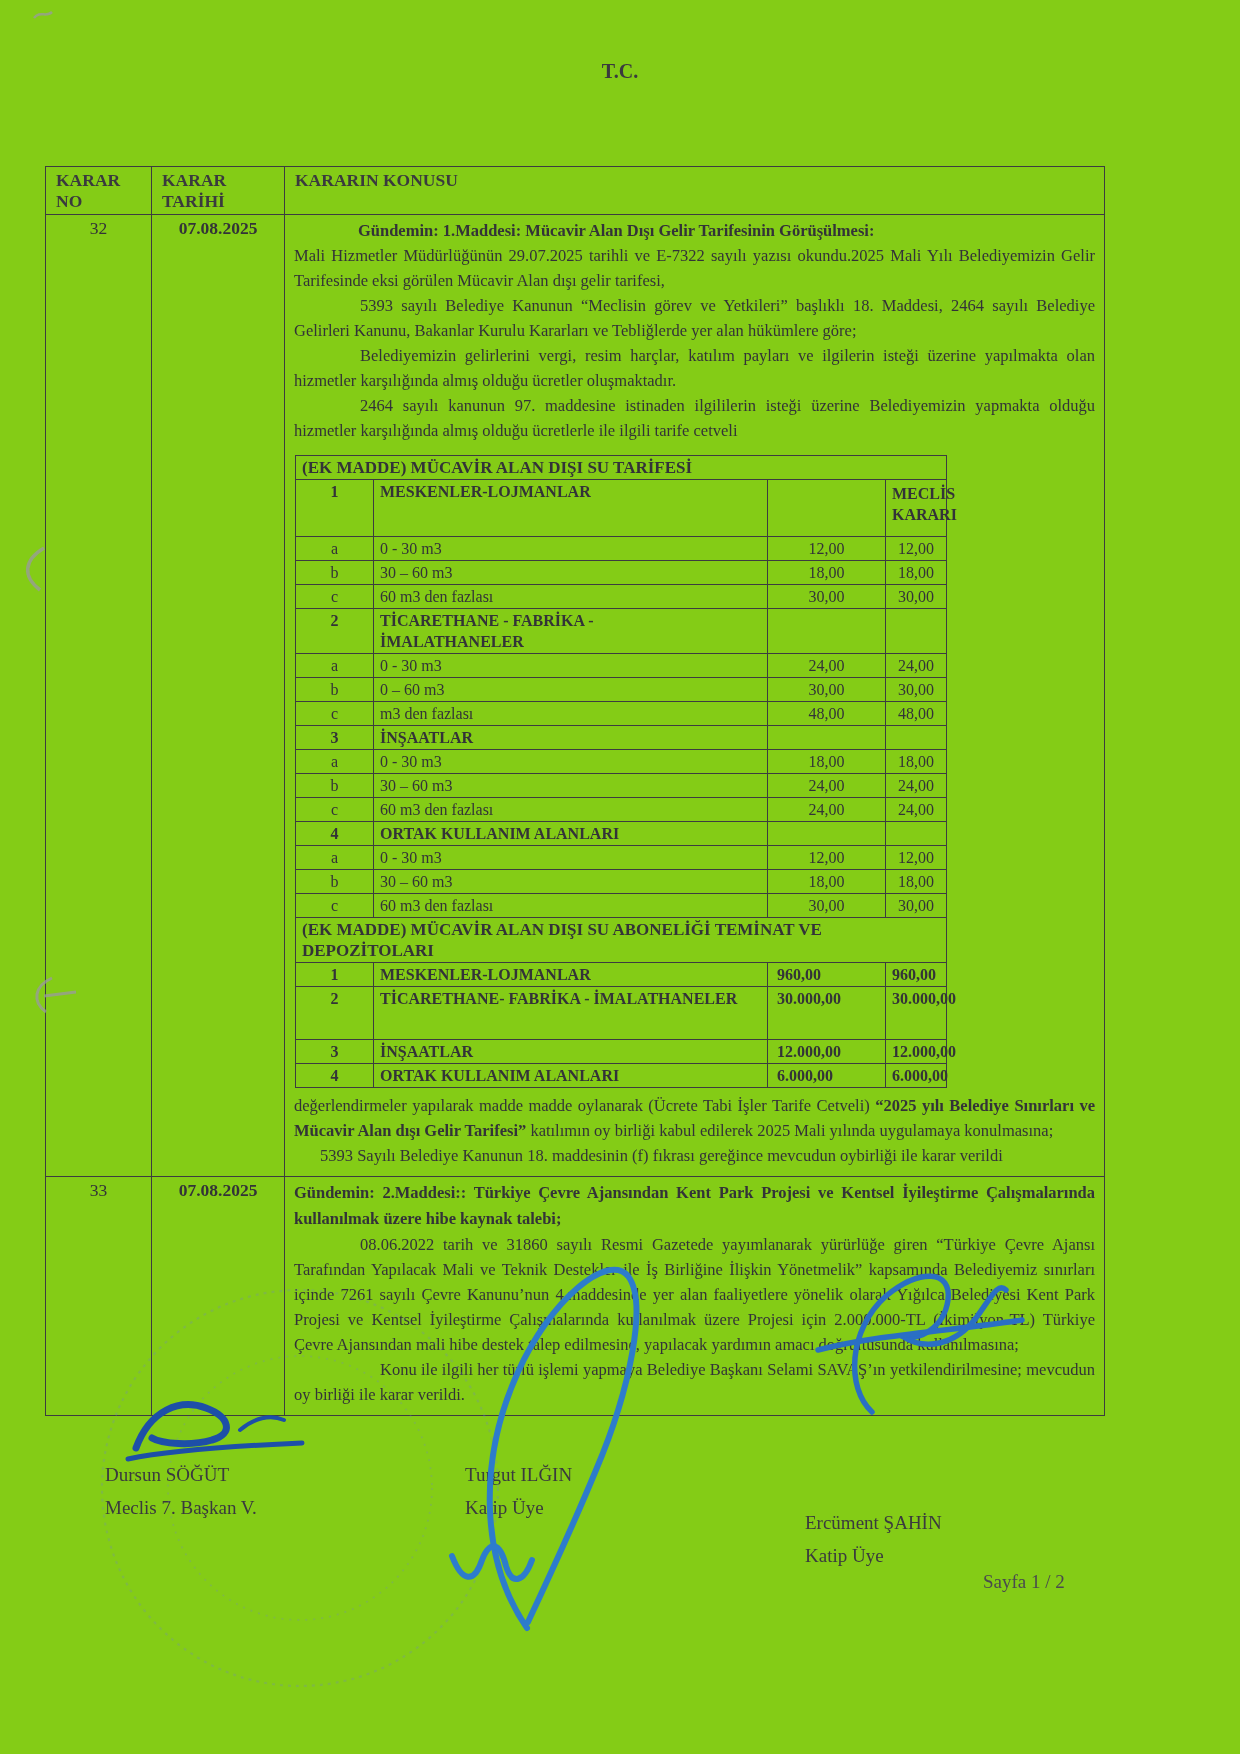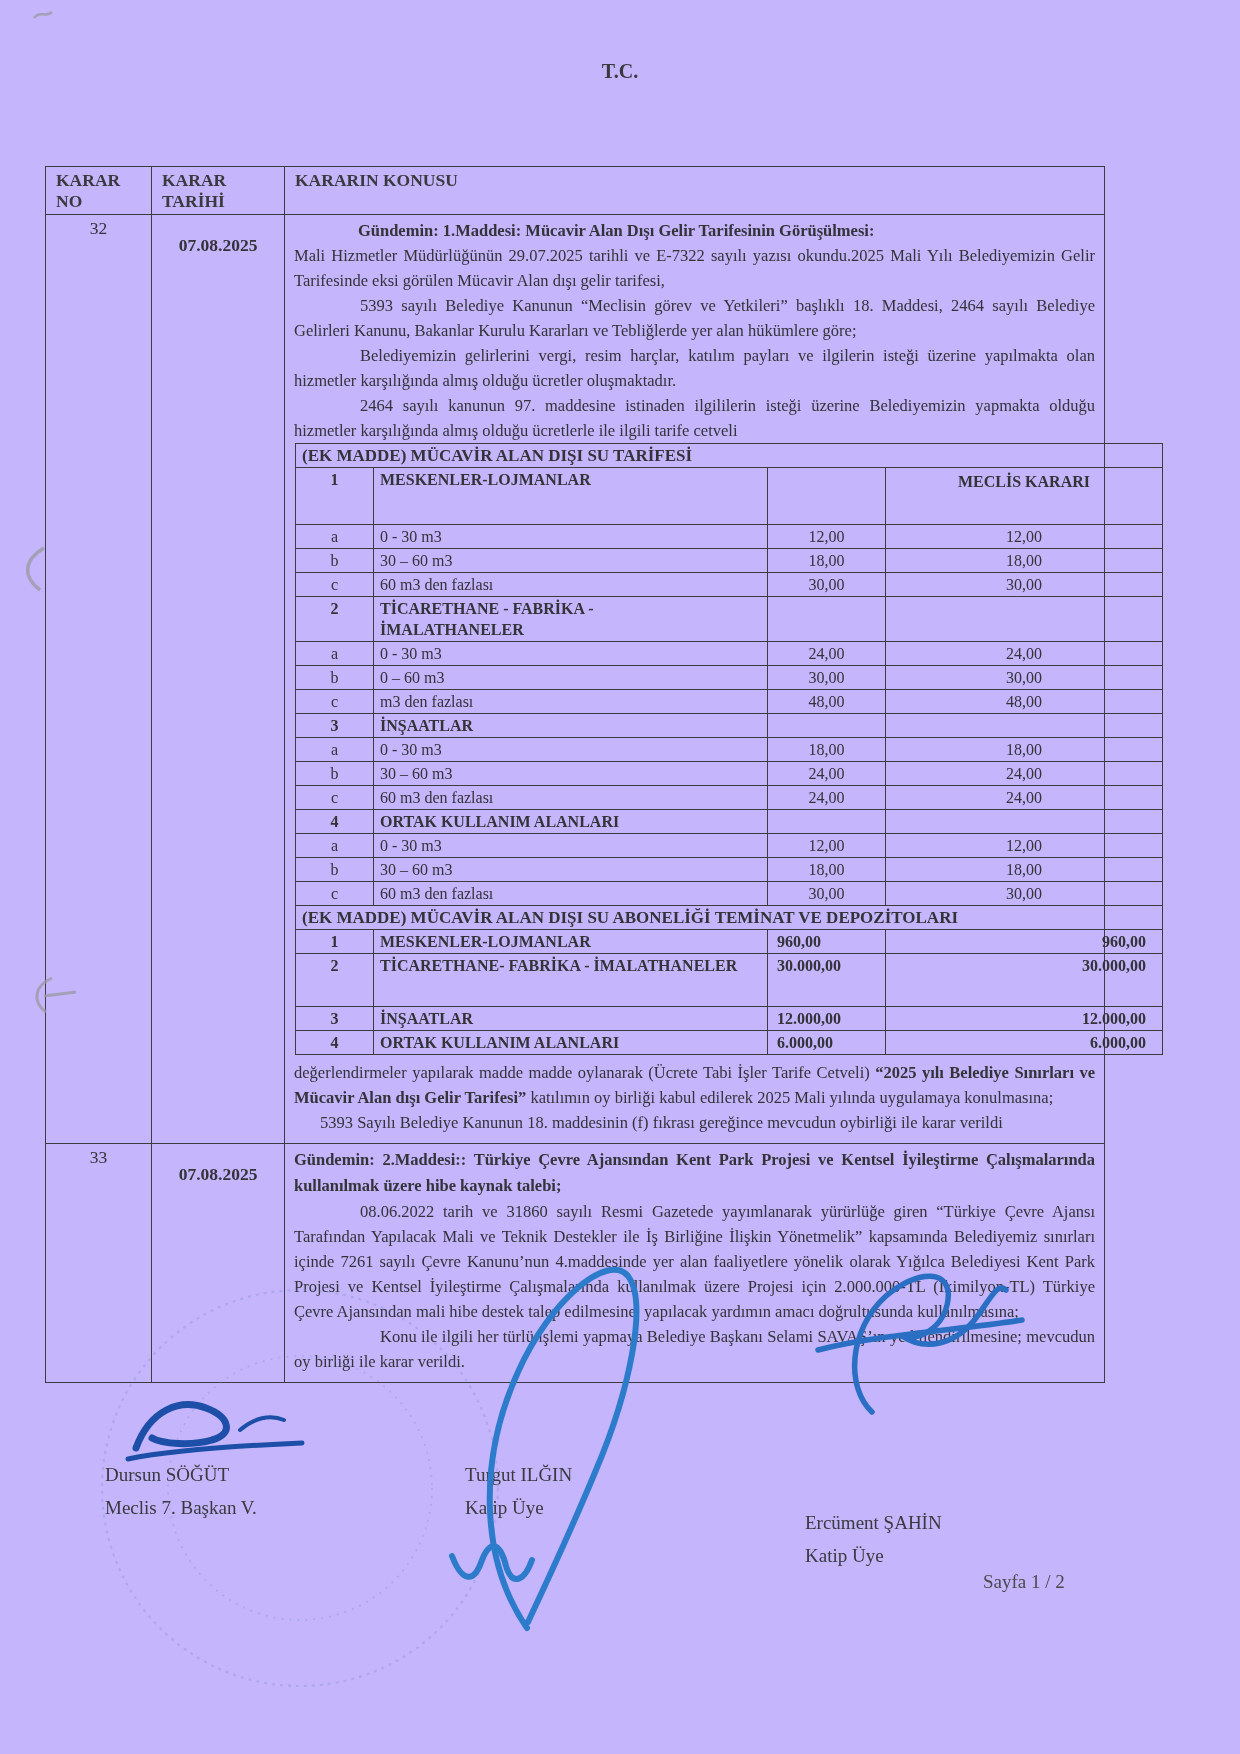--- a/index.html
+++ b/index.html
@@ -1,48 +1,48 @@
 <!DOCTYPE html>
 <html lang="tr"><head>
 <meta charset="utf-8">
 <style>
   html,body { margin:0; padding:0; background:#d8d8d8; }
   .page {
     position:relative; width:1240px; height:1754px; margin:0 auto;
-    background:#c4b5fd; color:#333338; overflow:hidden;
+    background:#84cc16; color:#333338; overflow:hidden;
     font-family:"Liberation Serif", serif;
   }
   
   .doc-header { position:absolute; top:58px; left:0; right:0; text-align:center; font-weight:bold; color:#3a3a3e; }
   .doc-header .l1 { font-size:20px; line-height:26px; }
   .doc-header .l2 { font-size:22px; line-height:30px; letter-spacing:.4px; }
   .doc-header .l3 { font-size:20.5px; line-height:30px; }
 
   
   table.main { position:absolute; top:166px; left:45px; width:1060px; border-collapse:collapse; table-layout:fixed; }
   table.main th, table.main td { border:1.7px solid #3c3c40; vertical-align:top; }
   table.main thead th {
     font-size:17.5px; font-weight:bold; text-align:left;
     padding:3px 8px 2px 10px; white-space:pre-line; height:40px; color:#3a3a3e;
   }
   th.h-subject { vertical-align:bottom; padding-bottom:4px; }
   td.c-no { text-align:center; font-weight:normal; font-size:17.5px; padding-top:3px; }
-  td.c-date { text-align:center; font-weight:bold; font-size:17.5px; padding-top:20px; }
+  td.c-date { text-align:center; font-weight:bold; font-size:17.5px; padding-top:3px; }
   td.c-subject { padding:3px 9px 8px 9px; font-size:16.5px; }
 
   .c-subject p { margin:0; }
   .t32-title { font-weight:bold; text-indent:64px; line-height:25px; margin-bottom:1px; }
   .j   { text-align:justify; line-height:25px; }
   .ind { text-indent:66px; }
   .ind2{ text-indent:26px; }
   .b   { font-weight:bold; }
   .t33-title { font-weight:bold; text-align:justify; line-height:26px; }
 
   
-  table.sub { border-collapse:collapse; width:868px; margin:0 0 5px 1px; font-size:16px; table-layout:fixed; }
+  table.sub { border-collapse:collapse; width:652px; margin:12px 0 5px 1px; font-size:16px; table-layout:fixed; }
   table.sub td { border:1.5px solid #3c3c40; padding:1px 6px; line-height:21px; vertical-align:top; }
   td.cap  { font-weight:bold; font-size:17px; padding:3px 9px; }
   td.cap2 { padding:4px 9px 24px 9px; }
   .t-no    { text-align:center; }
   .t-desc  { white-space:pre-line; }
   .t-price { text-align:center; }
   .t-meclis{ text-align:center; }
   tr.sec td { font-weight:bold; }
   tr.first td { height:52px; }
   tr.first .t-meclis { padding-top:3px; }

